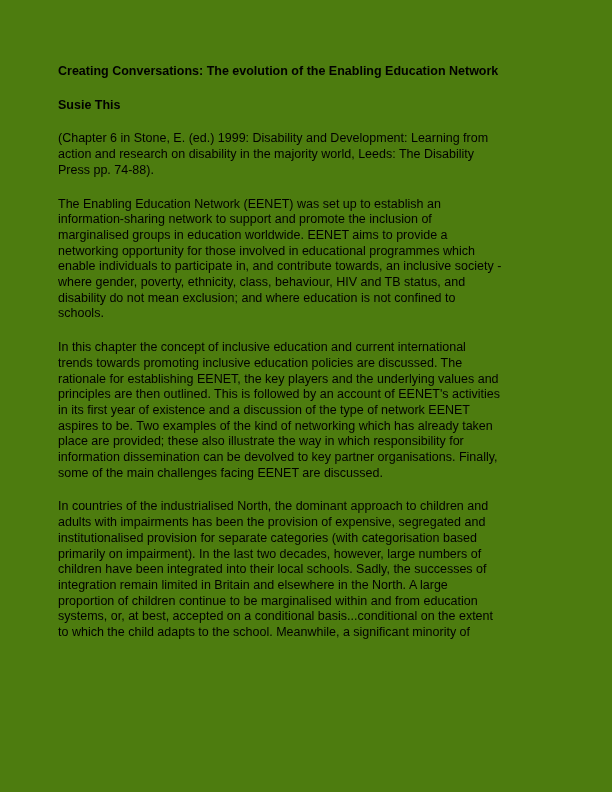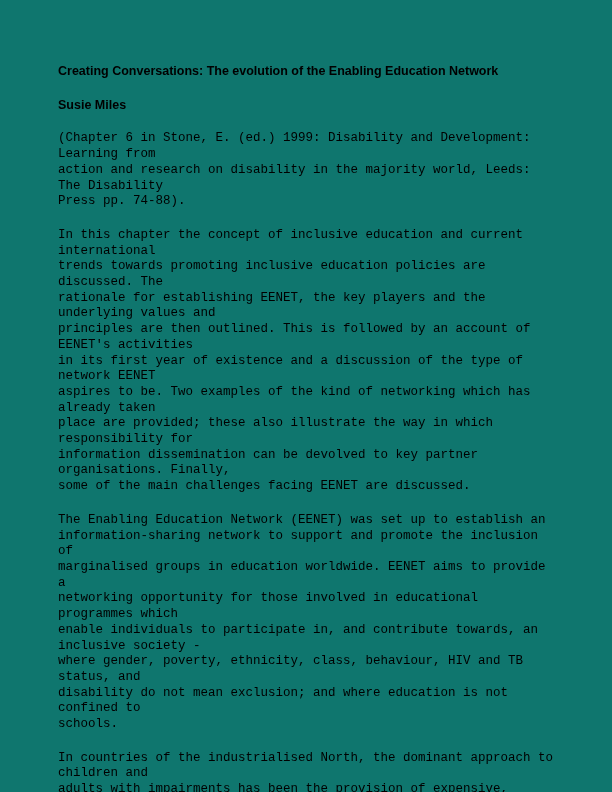--- a/index.html
+++ b/index.html
@@ -5,74 +5,73 @@
   html, body {
     margin: 0;
     padding: 0;
     background: #ffffff;
   }
   .page {
     position: relative;
     width: 612px;
     height: 792px;
     box-sizing: border-box;
-    background: #0f766e;
+    background: #4d7c0f;
     color: #000000;
     font-family: "Liberation Sans", sans-serif;
     font-size: 12.5px;
     line-height: 15.7px;
     padding: 64px 54px 0 58px;
     overflow: hidden;
   }
   .doc-title,
   .doc-author,
   .section-heading {
     font-size: 12.5px;
     font-weight: bold;
     margin: 0 0 18px 0;
     line-height: 15.7px;
   }
   .doc-paragraph {
     margin: 0 0 18px 0;
     white-space: pre-line;
-    font-family: Liberation Mono, monospace;
   }
 </style>
 </head>
 <body>
 
 <div class="page">
 
   <div class="doc-title">Creating Conversations: The evolution of the Enabling Education Network</div>
 
-  <div class="doc-author">Susie Miles</div>
+  <div class="doc-author">Susie This</div>
 
   <div class="doc-paragraph">(Chapter 6 in Stone, E. (ed.) 1999: Disability and Development: Learning from
 action and research on disability in the majority world, Leeds: The Disability
 Press pp. 74-88).</div>
 
+
+  <div class="doc-paragraph">The Enabling Education Network (EENET) was set up to establish an
+information-sharing network to support and promote the inclusion of
+marginalised groups in education worldwide. EENET aims to provide a
+networking opportunity for those involved in educational programmes which
+enable individuals to participate in, and contribute towards, an inclusive society -
+where gender, poverty, ethnicity, class, behaviour, HIV and TB status, and
+disability do not mean exclusion; and where education is not confined to
+schools.</div>
 
   <div class="doc-paragraph">In this chapter the concept of inclusive education and current international
 trends towards promoting inclusive education policies are discussed. The
 rationale for establishing EENET, the key players and the underlying values and
 principles are then outlined. This is followed by an account of EENET's activities
 in its first year of existence and a discussion of the type of network EENET
 aspires to be. Two examples of the kind of networking which has already taken
 place are provided; these also illustrate the way in which responsibility for
 information dissemination can be devolved to key partner organisations. Finally,
 some of the main challenges facing EENET are discussed.</div>
-
-  <div class="doc-paragraph">The Enabling Education Network (EENET) was set up to establish an
-information-sharing network to support and promote the inclusion of
-marginalised groups in education worldwide. EENET aims to provide a
-networking opportunity for those involved in educational programmes which
-enable individuals to participate in, and contribute towards, an inclusive society -
-where gender, poverty, ethnicity, class, behaviour, HIV and TB status, and
-disability do not mean exclusion; and where education is not confined to
-schools.</div>
 
 
   <div class="doc-paragraph">In countries of the industrialised North, the dominant approach to children and
 adults with impairments has been the provision of expensive, segregated and
 institutionalised provision for separate categories (with categorisation based
 primarily on impairment). In the last two decades, however, large numbers of
 children have been integrated into their local schools. Sadly, the successes of
 integration remain limited in Britain and elsewhere in the North. A large
 proportion of children continue to be marginalised within and from education
 systems, or, at best, accepted on a conditional basis...conditional on the extent

